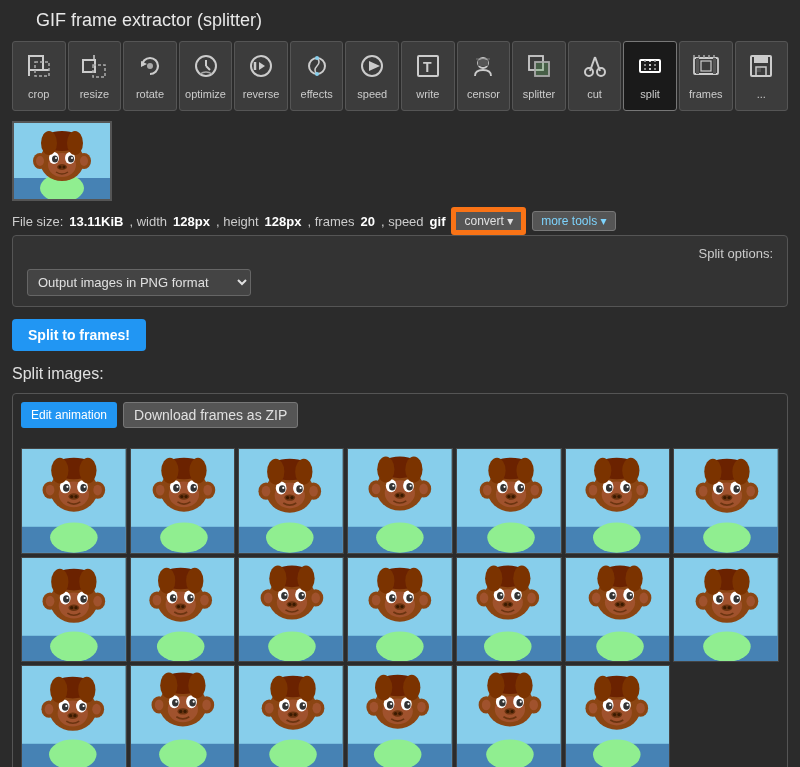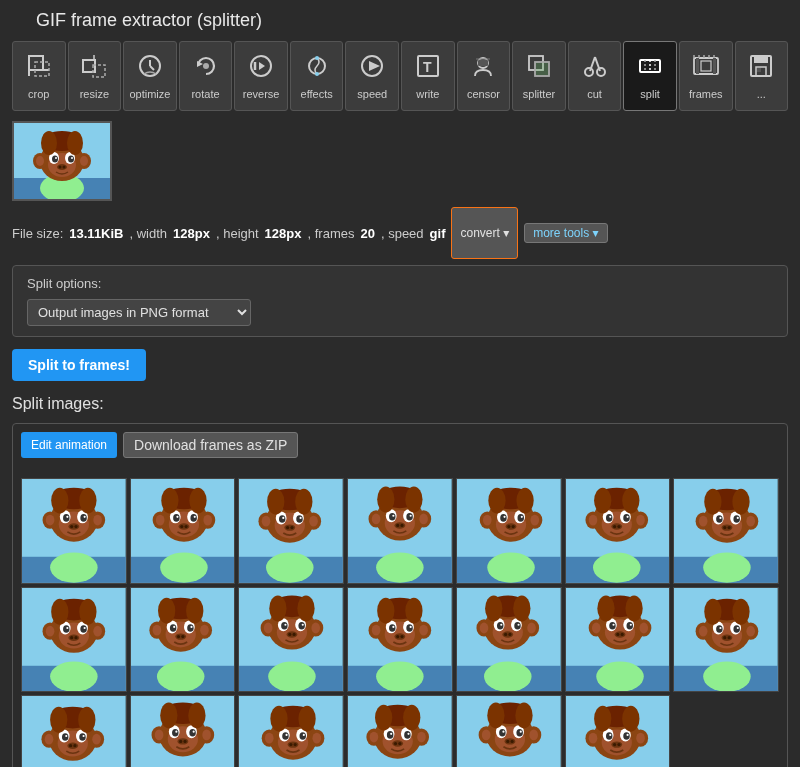--- a/index.html
+++ b/index.html
@@ -68,32 +68,32 @@
       display: flex;
       align-items: center;
       justify-content: center;
       overflow: hidden;
       position: relative;
     }
     
     .file-info {
       font-size: 13px;
       color: #ccc;
-      margin: 6px 0;
+      margin: 0 0;
       display: flex;
       align-items: center;
       gap: 6px;
       flex-wrap: wrap;
     }
     .file-info strong { color: #fff; }
     .btn-convert {
       background: #555;
-      border: 1px solid #f97316;
+      border: 5px solid #f97316;
       color: #e0e0e0;
-      padding: 18px 8px;
+      padding: 2px 8px;
       border-radius: 3px;
       cursor: pointer;
       font-size: 12px;
     }
     .btn-more {
       background: #555;
       border: 1px solid #777;
       color: #7dd3fc;
       padding: 2px 8px;
       border-radius: 3px;
@@ -105,20 +105,21 @@
       border: 1px solid #555;
       border-radius: 4px;
       padding: 10px 14px;
       margin-bottom: 12px;
       background: #333;
     }
     .options-label {
       font-size: 13px;
       color: #ccc;
       margin-bottom: 8px;
+      text-align: right;
     }
     select.format-select {
       background: #444;
       border: 1px solid #666;
       color: #e0e0e0;
       padding: 4px 6px;
       border-radius: 3px;
       font-size: 13px;
       width: 224px;
       cursor: pointer;
@@ -216,38 +217,38 @@
           <rect x="13" y="13" width="12" height="12" stroke="#aaa" stroke-width="1.5" fill="none" stroke-dasharray="3,2"></rect>
           <line x1="14" y1="3" x2="14" y2="7" stroke="#ccc" stroke-width="1.5" marker-end="url(#a)"></line>
         </svg>
       </span>
       <span class="tool-label">resize</span>
     </div>
 
     <div class="tool-btn">
       <span class="tool-icon">
         <svg width="28" height="28" viewBox="0 0 28 28" fill="none">
+          <path d="M6 14 A8 8 0 1 1 14 22" stroke="#ccc" stroke-width="2.2" fill="none"></path>
+          <polygon points="5,9 5,15 11,12" fill="#ccc"></polygon>
+          <circle cx="14" cy="14" r="3" fill="#aaa"></circle>
+        </svg>
+      </span>
+      <span class="tool-label">rotate</span>
+    </div>
+
+    <div class="tool-btn">
+      <span class="tool-icon">
+        <svg width="28" height="28" viewBox="0 0 28 28" fill="none">
           <circle cx="14" cy="14" r="10" stroke="#ccc" stroke-width="2" fill="none"></circle>
           <line x1="14" y1="8" x2="14" y2="14" stroke="#ccc" stroke-width="2"></line>
           <line x1="14" y1="14" x2="18" y2="18" stroke="#ccc" stroke-width="2"></line>
           <path d="M8 22 Q14 18 20 22" stroke="#aaa" stroke-width="1.5" fill="none"></path>
         </svg>
       </span>
       <span class="tool-label">optimize</span>
-    </div>
-
-    <div class="tool-btn">
-      <span class="tool-icon">
-        <svg width="28" height="28" viewBox="0 0 28 28" fill="none">
-          <path d="M6 14 A8 8 0 1 1 14 22" stroke="#ccc" stroke-width="2.2" fill="none"></path>
-          <polygon points="5,9 5,15 11,12" fill="#ccc"></polygon>
-          <circle cx="14" cy="14" r="3" fill="#aaa"></circle>
-        </svg>
-      </span>
-      <span class="tool-label">rotate</span>
     </div>
 
     <div class="tool-btn">
       <span class="tool-icon">
         <svg width="28" height="28" viewBox="0 0 28 28" fill="none">
           <circle cx="14" cy="14" r="10" stroke="#ccc" stroke-width="2" fill="none"></circle>
           <polygon points="18,14 12,10 12,18" fill="#ccc"></polygon>
           <line x1="8" y1="10" x2="8" y2="18" stroke="#ccc" stroke-width="2.5"></line>
         </svg>
       </span>

